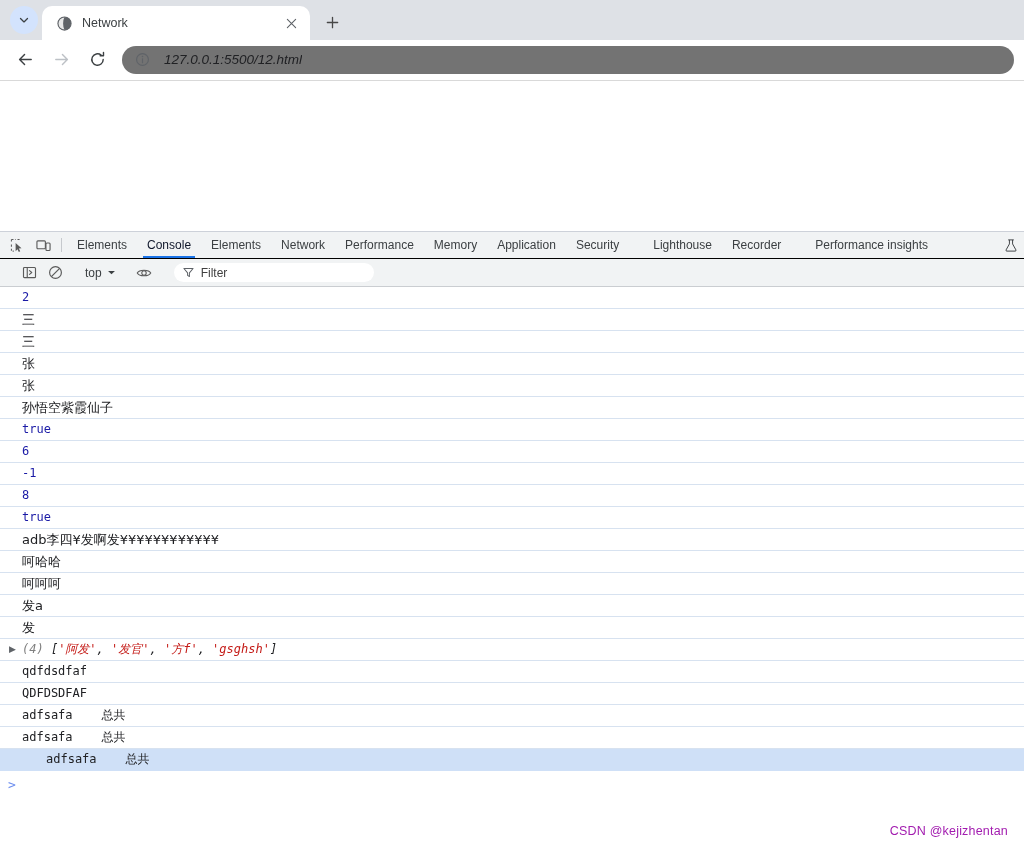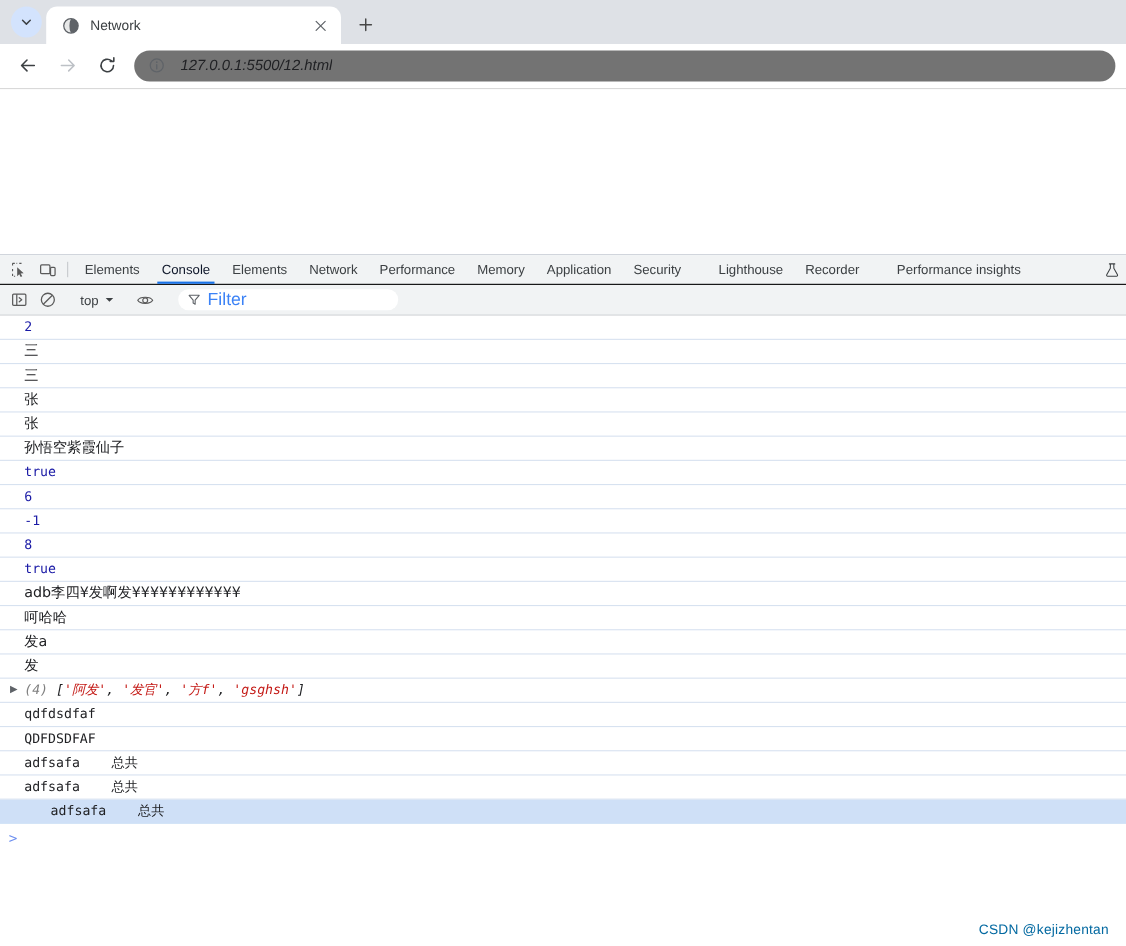--- a/index.html
+++ b/index.html
@@ -192,21 +192,21 @@
     padding-right: 6px;
     color:#3c4043;
     flex:none;
   }
 
   .dt-filterbar {
     height: 28px;
     background: #f1f3f4;
     display:flex;
     align-items:center;
-    padding-left: 4px;
+    padding-left: 16px;
     box-sizing: border-box;
     border-bottom: 1px solid #cacdd1;
   }
   .ctx-select {
     display:flex;
     align-items:center;
     font-size: 12px;
     color:#3c4043;
     padding: 0 4px 0 6px;
     gap: 5px;
@@ -217,21 +217,21 @@
     background: #ffffff;
     border-radius: 10px;
     display:flex;
     align-items:center;
     padding: 0 9px;
     width: 200px;
     box-sizing:border-box;
     margin-left: 6px;
   }
   .filter-icon { margin-right: 7px; display:flex; color:#5f6368;}
-  .filter-ph { font-size: 16px; color: #3b82f6; text-align: center; }
+  .filter-ph { font-size: 12px; color: #404040; text-align: center; }
 
   
   .console-body {
     flex: 1;
     overflow: hidden;
     background: #ffffff;
     position: relative;
   }
   .log-row {
     min-height: 21px;
@@ -278,23 +278,23 @@
   }
   .prompt-caret {
     color:#6c8eef;
     font-size: 13px;
     font-family:"DejaVu Sans Mono", monospace;
   }
 
   .watermark {
     position: absolute;
     right: 16px;
-    bottom: 8px;
+    bottom: 22px;
     font-size: 12.5px;
-    color: #0369a1;
+    color: #a21caf;
     font-family: "Liberation Sans", sans-serif;
     letter-spacing: 0.2px;
   }
 </style>
 </head>
 <body>
 
 <div class="browser">
 
   <div class="tabstrip">
@@ -465,20 +465,21 @@
           <div class="log-row cjk"><span>张</span></div>
           <div class="log-row cjk"><span>张</span></div>
           <div class="log-row cjk"><span>孙悟空紫霞仙子</span></div>
           <div class="log-row num"><span>true</span></div>
           <div class="log-row num"><span>6</span></div>
           <div class="log-row num"><span>-1</span></div>
           <div class="log-row num"><span>8</span></div>
           <div class="log-row num"><span>true</span></div>
           <div class="log-row cjk"><span>adb李四¥发啊发¥¥¥¥¥¥¥¥¥¥¥¥</span></div>
           <div class="log-row cjk"><span>呵哈哈</span></div>
+          <div class="log-row cjk"><span>呵呵呵</span></div>
           <div class="log-row cjk"><span>发a</span></div>
           <div class="log-row cjk"><span>发</span></div>
           <div class="log-row"><span class="arrow">▶</span><span class="arr-count">(4) </span><span class="arr-bracket">[</span><span class="arr-str">'阿发'</span><span class="arr-comma">, </span><span class="arr-str">'发官'</span><span class="arr-comma">, </span><span class="arr-str">'方f'</span><span class="arr-comma">, </span><span class="arr-str">'gsghsh'</span><span class="arr-bracket">]</span></div>
           <div class="log-row"><span>qdfdsdfaf</span></div>
           <div class="log-row"><span>QDFDSDFAF</span></div>
           <div class="log-row"><span>adfsafa    总共</span></div>
           <div class="log-row"><span>adfsafa    总共</span></div>
           <div class="log-row selected"><span>adfsafa    总共</span></div>
         </div>
       <div class="prompt-row">

